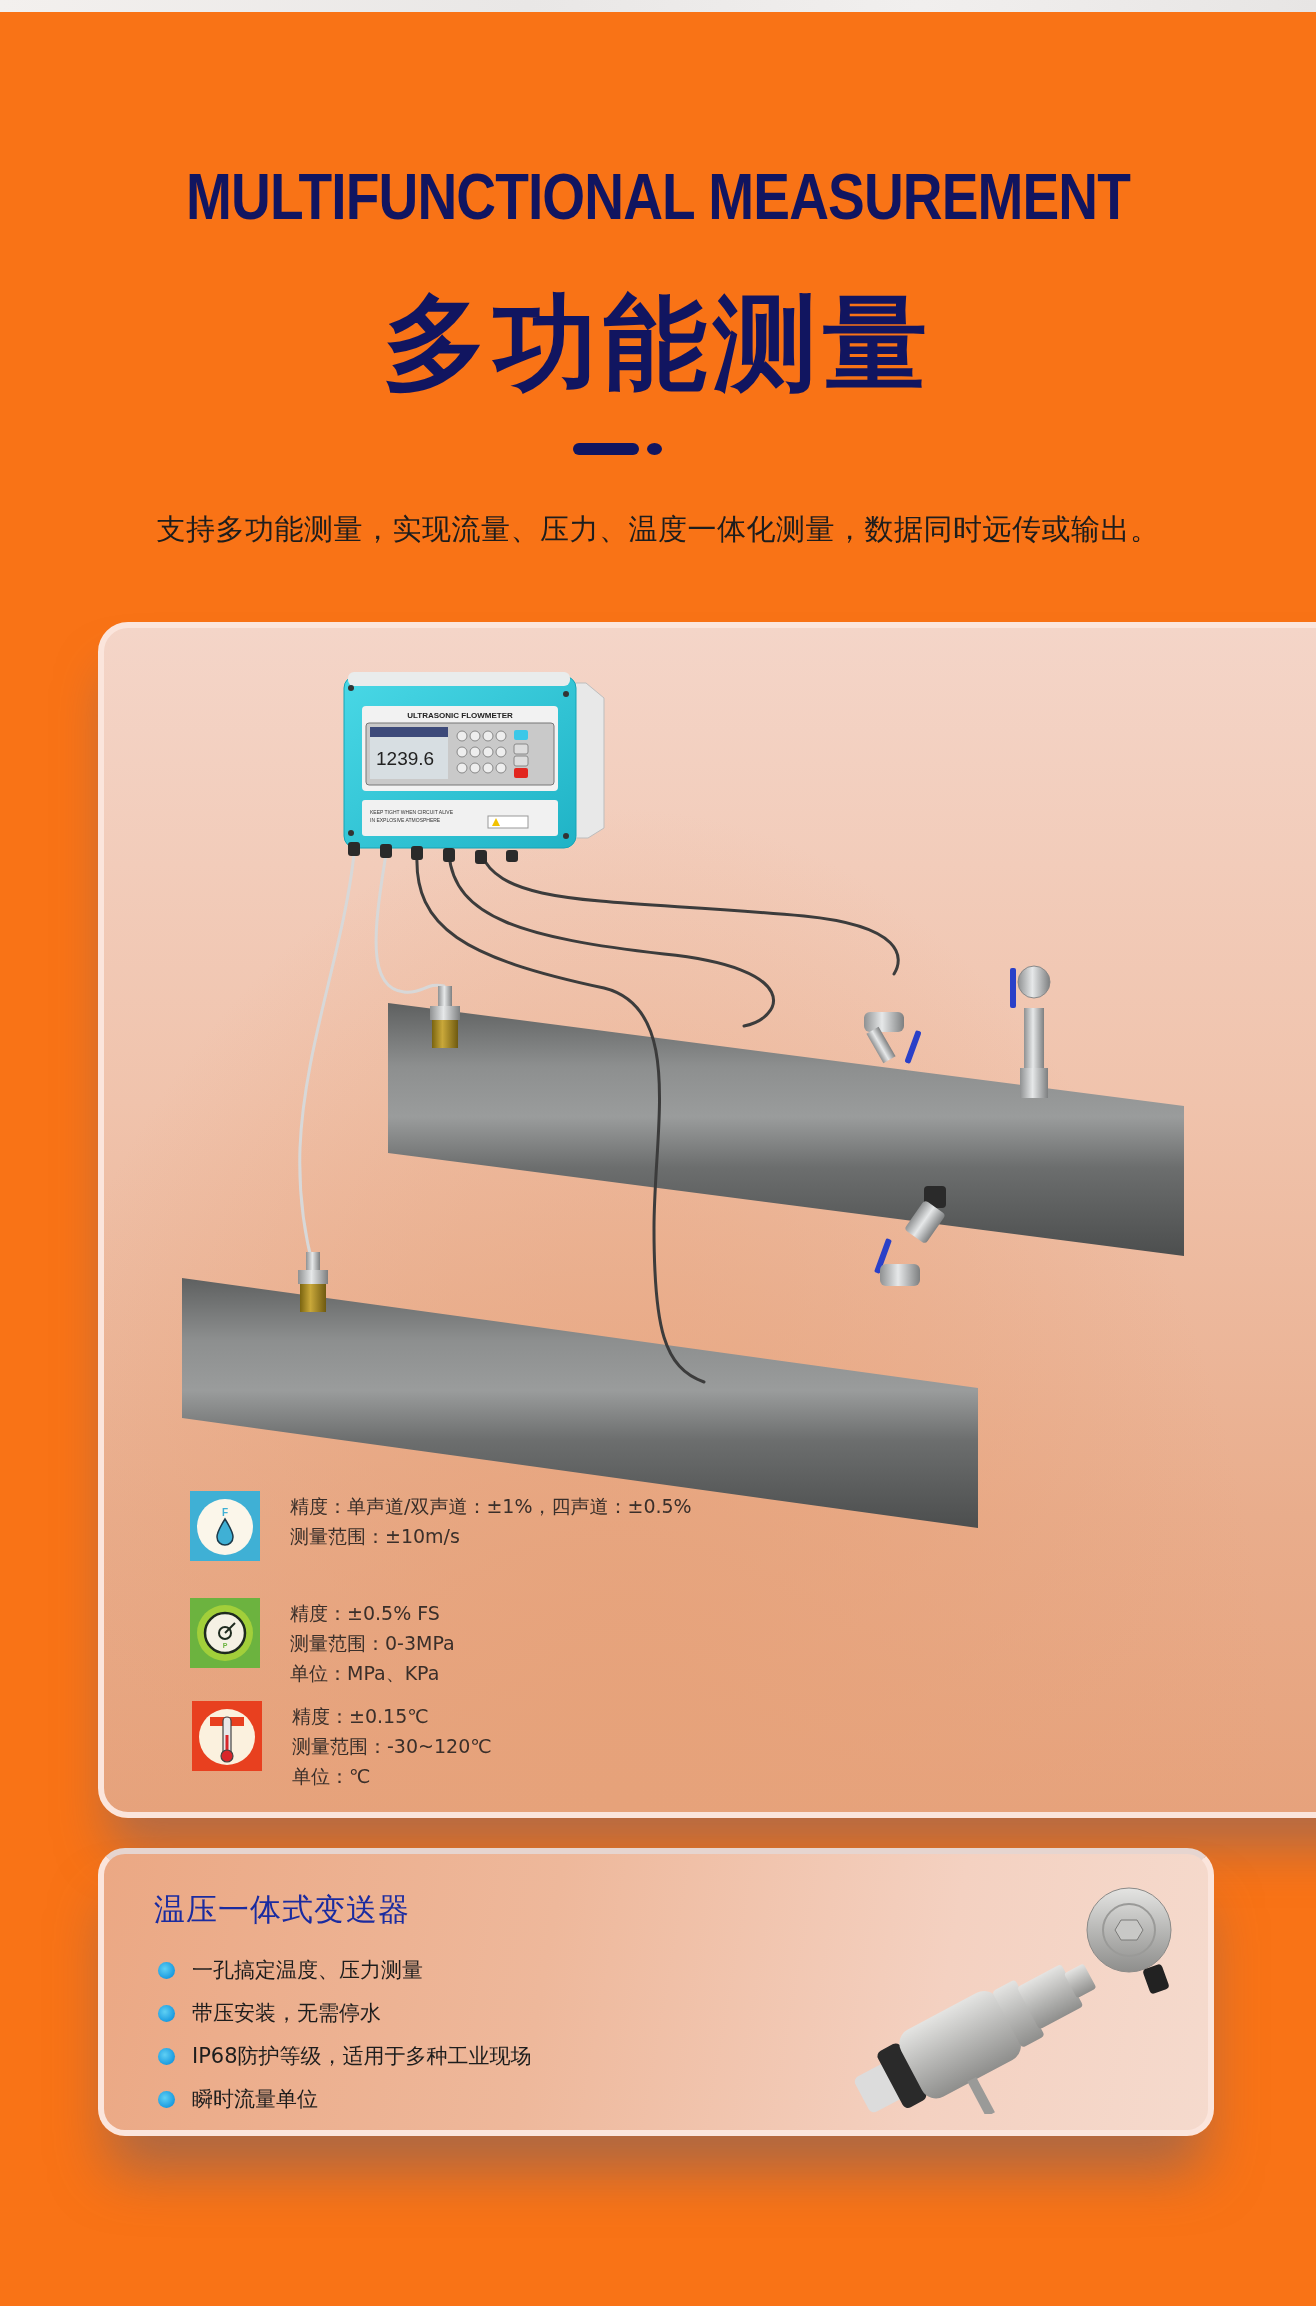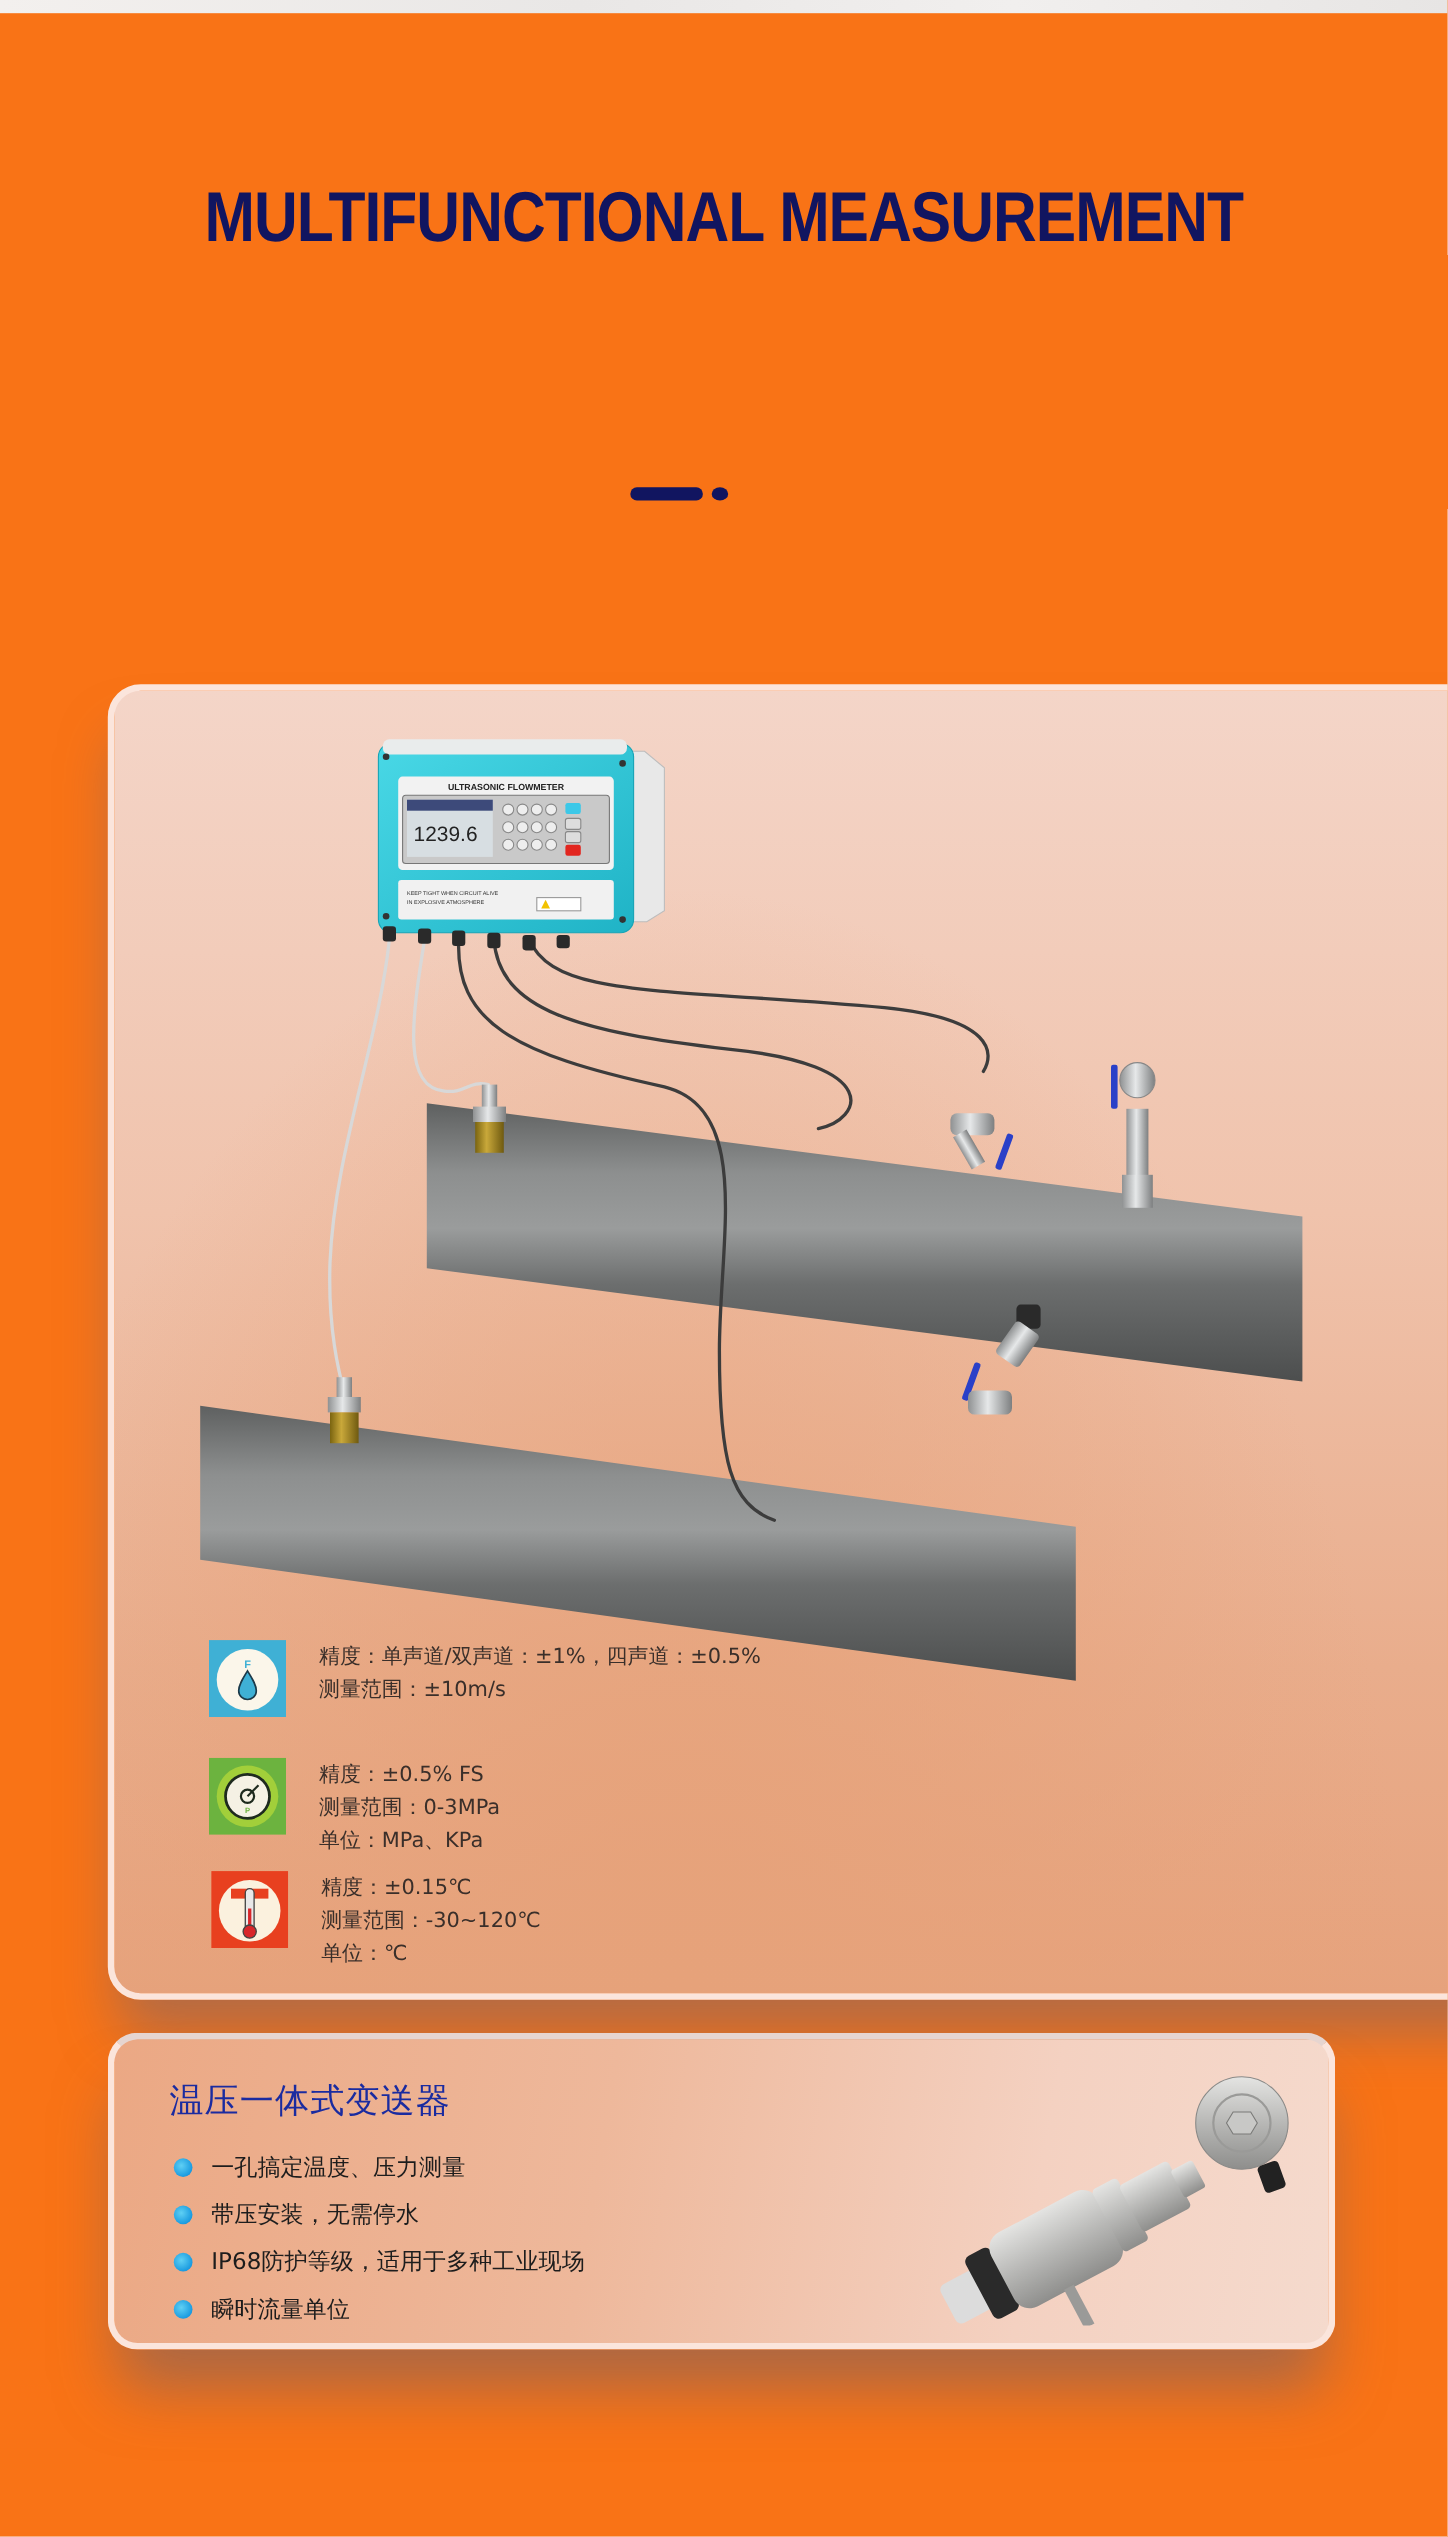--- a/index.html
+++ b/index.html
@@ -67,24 +67,26 @@
     background: radial-gradient(circle at 40% 40%, #5fd0f4 0%, #1a9be0 70%, #1a6fc8 100%);
   }
 </style>
 </head>
 <body>
 
 <div class="page">
   <div class="topbar"></div>
 
   <div class="title-en">MULTIFUNCTIONAL MEASUREMENT</div>
+  <div class="title-cn">多功能测量</div>
   <div class="divider">
     <div class="bar"></div>
     <div class="dot"></div>
   </div>
+  <div class="subtitle">支持多功能测量，实现流量、压力、温度一体化测量，数据同时远传或输出。</div>
 
   <div class="card">
     <svg class="scene" width="1104" height="1184" viewBox="0 0 1104 1184">
       <defs>
         <linearGradient id="pipeGrad" x1="0" y1="0" x2="0" y2="1">
           <stop offset="0" stop-color="#5e6060"></stop>
           <stop offset="0.25" stop-color="#8d8f8f"></stop>
           <stop offset="0.45" stop-color="#9a9c9c"></stop>
           <stop offset="0.65" stop-color="#6c6e6e"></stop>
           <stop offset="1" stop-color="#4c4e4e"></stop>

